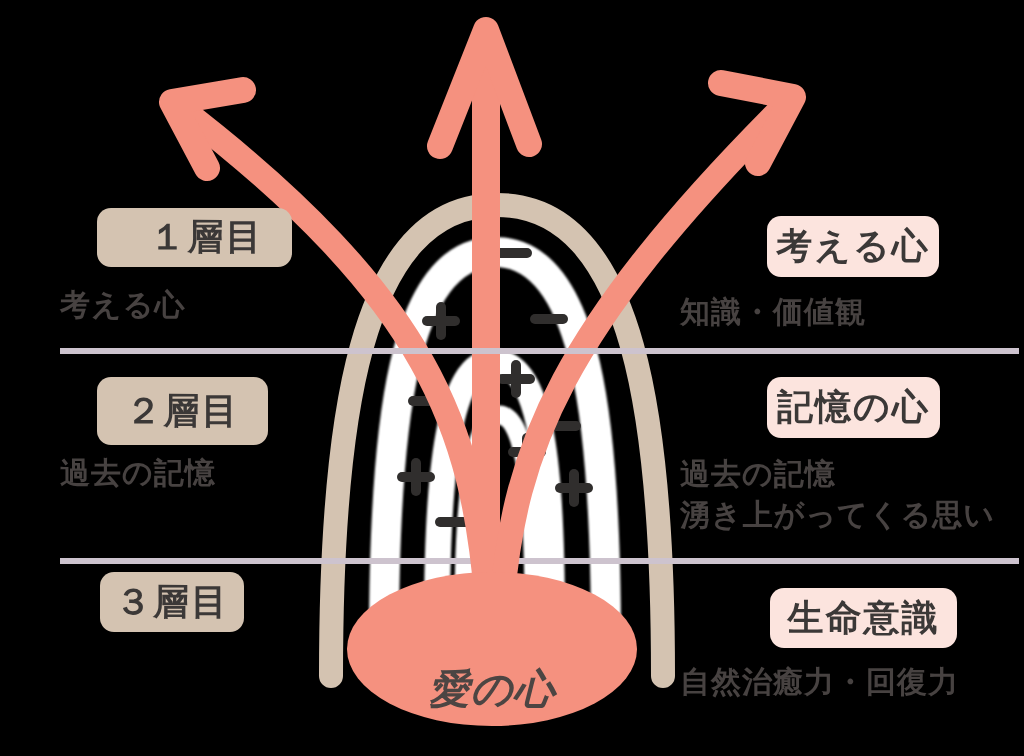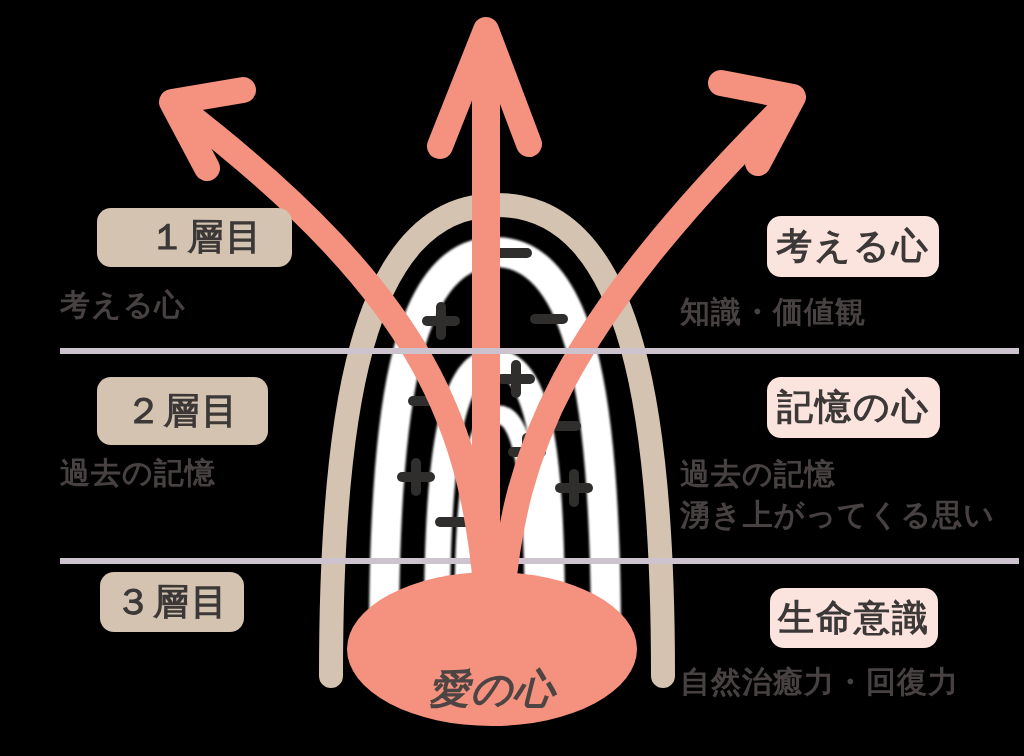--- a/index.html
+++ b/index.html
@@ -28,21 +28,21 @@
   
   #lbadge1{left:97px;top:208px;width:171px;height:59px;padding-left:24px;}
   #lbadge2{left:97px;top:377px;width:171px;height:68px;}
   #lbadge3{left:100px;top:556px;width:144px;height:60px;margin-top:16px;}
   #lcap1{left:60px;top:285px;width:245px;}
   #lcap2{left:60px;top:453px;width:245px;}
   #lcap3{left:60px;top:656px;width:245px;}
   
   #rbadge1{left:767px;top:216px;width:172px;height:61px;}
   #rbadge2{left:767px;top:377px;width:173px;height:61px;}
-  #rbadge3{left:770px;top:588px;width:168px;height:60px;}
+  #rbadge3{left:770px;top:588px;width:187px;height:60px;}
   #rcap1{left:680px;top:292px;width:346px;}
   #rcap2a{left:680px;top:454px;width:346px;}
   #rcap2b{left:680px;top:495px;width:346px;}
   #rcap3{left:680px;top:662px;width:346px;}
 </style>
 </head>
 <body>
 
 <div id="stage">
 

